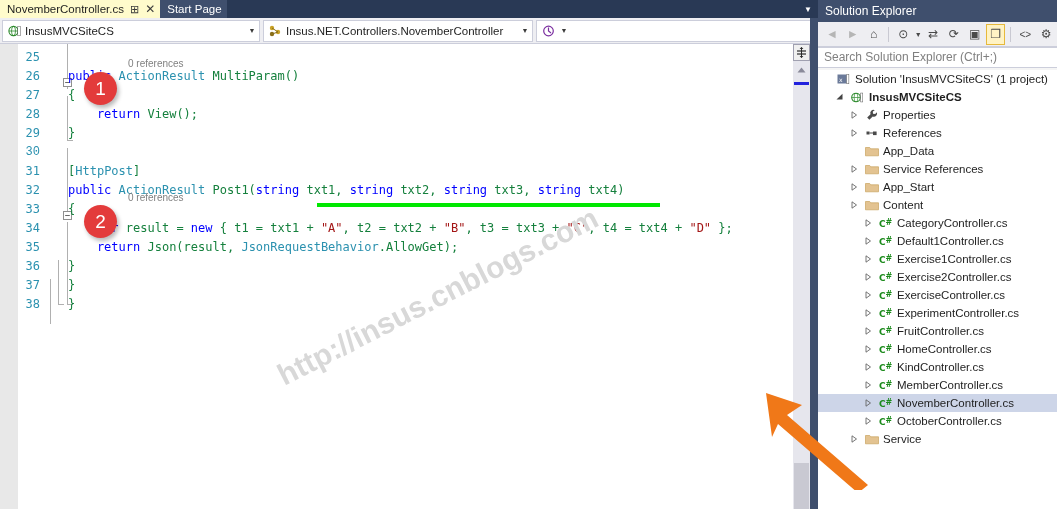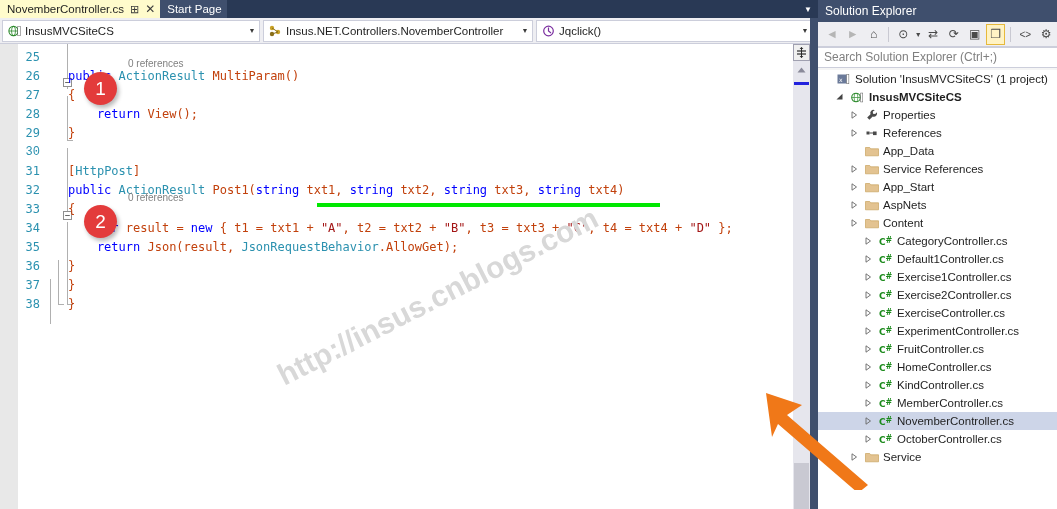--- a/index.html
+++ b/index.html
@@ -106,21 +106,21 @@
   }
   .codelens {
     position: absolute; left: 128px;
     font-family: "Liberation Sans", sans-serif;
     font-size: 10px; line-height: 13px;
     color: #808080;
   }
   .kw  { color: #0000ff; }
   .typ { color: #2b91af; }
   .str { color: #a31515; }
-  .pln { color: #c2410c; }
+  .pln { color: #15803d; }
 
   
   .fold-rail {
     position: absolute; width: 1px; background: #b0b0b0;
   }
   .fold-box {
     position: absolute; width: 9px; height: 9px;
     border: 1px solid #909090; background: #ffffff;
     font-size: 9px; line-height: 7px; text-align: center;
     color: #333; font-family: "DejaVu Sans Mono", monospace;
@@ -305,21 +305,20 @@
       <span class="cb-text">Insus.NET.Controllers.NovemberController</span>
       <span class="cb-arrow">▼</span>
     </div>
     <div class="navcombo c3">
       <span class="cb-icon">
         <svg width="13" height="12" viewBox="0 0 13 12">
           <circle cx="6.5" cy="6" r="4.8" fill="none" stroke="#7b2fa0" stroke-width="1.2"></circle>
           <path d="M6.5 2.6 L6.5 6 L9 8" fill="none" stroke="#7b2fa0" stroke-width="1.2"></path>
         </svg>
       </span>
-      <span class="cb-text">Jqclick()</span>
       <span class="cb-arrow">▼</span>
     </div>
   </div>
 
   <div class="editor">
     <div class="gutter-bg"></div>
 
     <div class="fold-rail" style="left:67px; top:0px;  height:45px;"></div>
     <div class="fold-rail" style="left:67px; top:52px; height:44px;"></div>
     <div class="fold-tick" style="left:67px; top:96px; width:6px;"></div>
@@ -524,34 +523,20 @@
           <div class="se-exp">
             <svg width="8" height="8" viewBox="0 0 8 8">
               <path d="M2 0.8 L6.5 4 L2 7.2 Z" fill="none" stroke="#666" stroke-width="0.9"></path>
             </svg>
           </div>
           <div class="se-ico">
             <svg width="14" height="12" viewBox="0 0 14 12">
               <path d="M0.5 2.5 h4.2 l1.1 1.3 h7.7 v7 h-13 Z" fill="#e3c391" stroke="#c8a35f" stroke-width=".7"></path>
             </svg>
           </div>
-          <div class="se-lbl">AspNets</div>
-        </div>
-        <div class="se-row">
-          <div style="width: 32px; flex: 0 0 auto;"></div>
-          <div class="se-exp">
-            <svg width="8" height="8" viewBox="0 0 8 8">
-              <path d="M2 0.8 L6.5 4 L2 7.2 Z" fill="none" stroke="#666" stroke-width="0.9"></path>
-            </svg>
-          </div>
-          <div class="se-ico">
-            <svg width="14" height="12" viewBox="0 0 14 12">
-              <path d="M0.5 2.5 h4.2 l1.1 1.3 h7.7 v7 h-13 Z" fill="#e3c391" stroke="#c8a35f" stroke-width=".7"></path>
-            </svg>
-          </div>
           <div class="se-lbl">Content</div>
         </div>
         <div class="se-row">
           <div style="width: 46px; flex: 0 0 auto;"></div>
           <div class="se-exp">
             <svg width="8" height="8" viewBox="0 0 8 8">
               <path d="M2 0.8 L6.5 4 L2 7.2 Z" fill="none" stroke="#666" stroke-width="0.9"></path>
             </svg>
           </div>
           <div class="se-ico">

